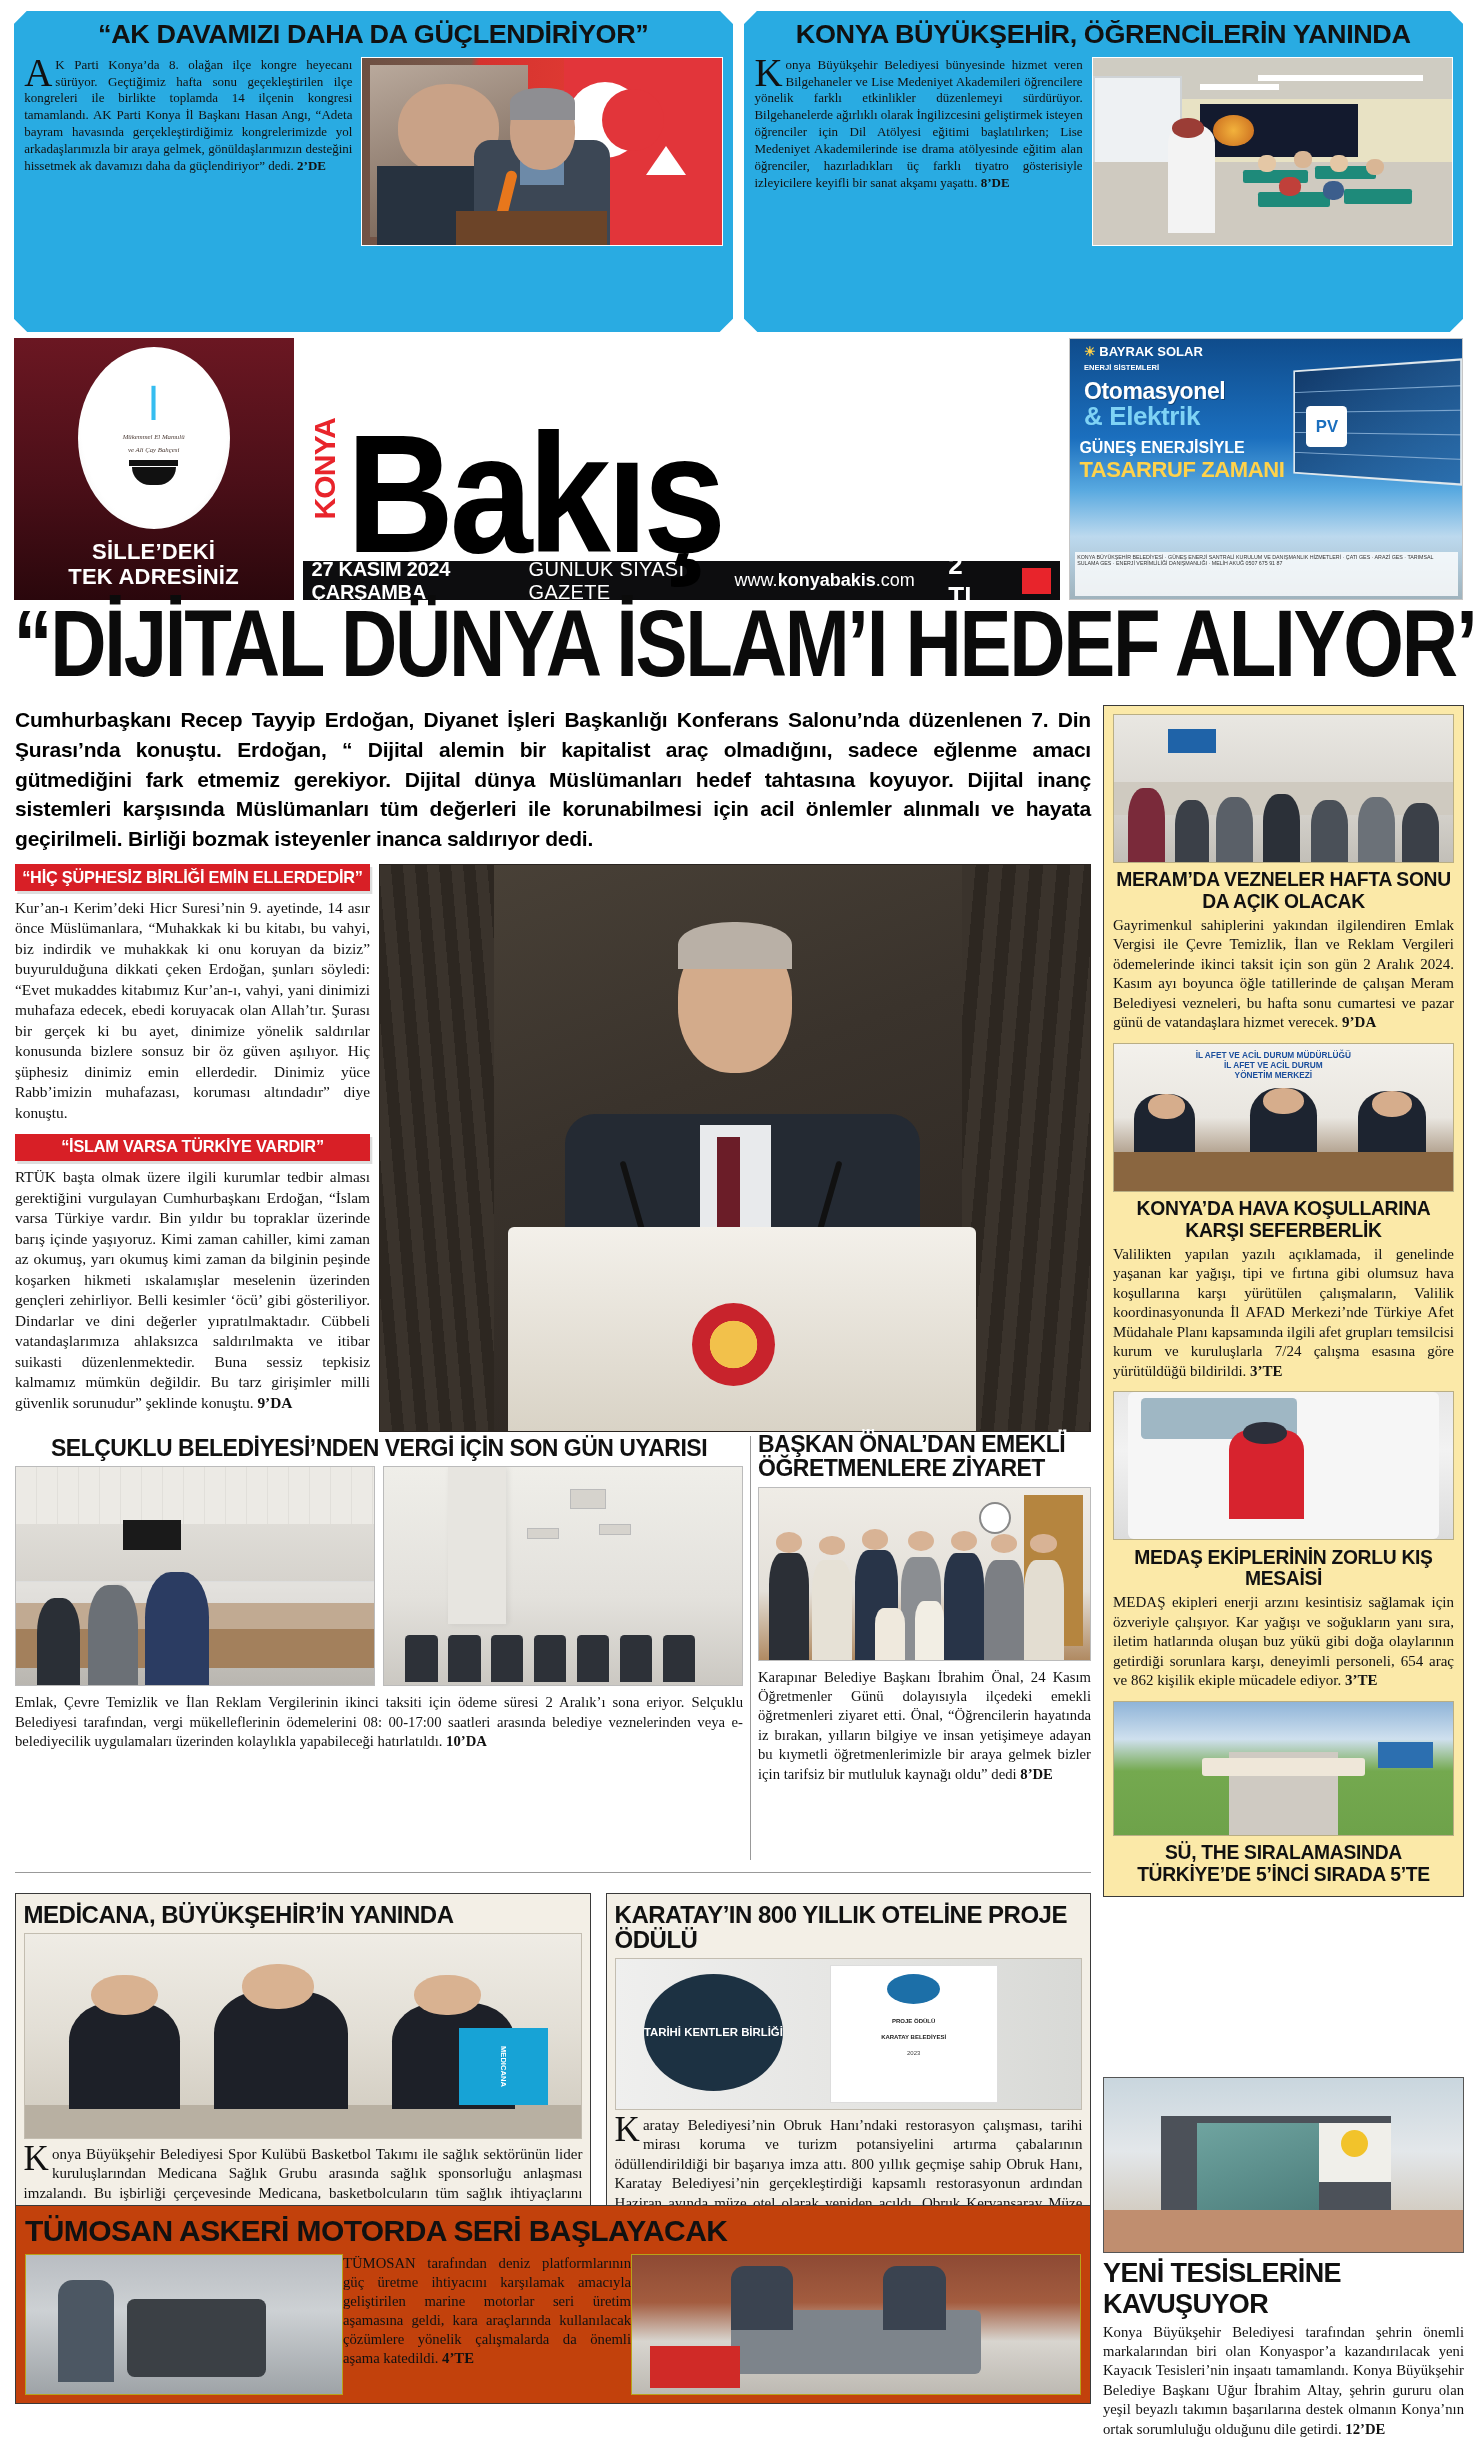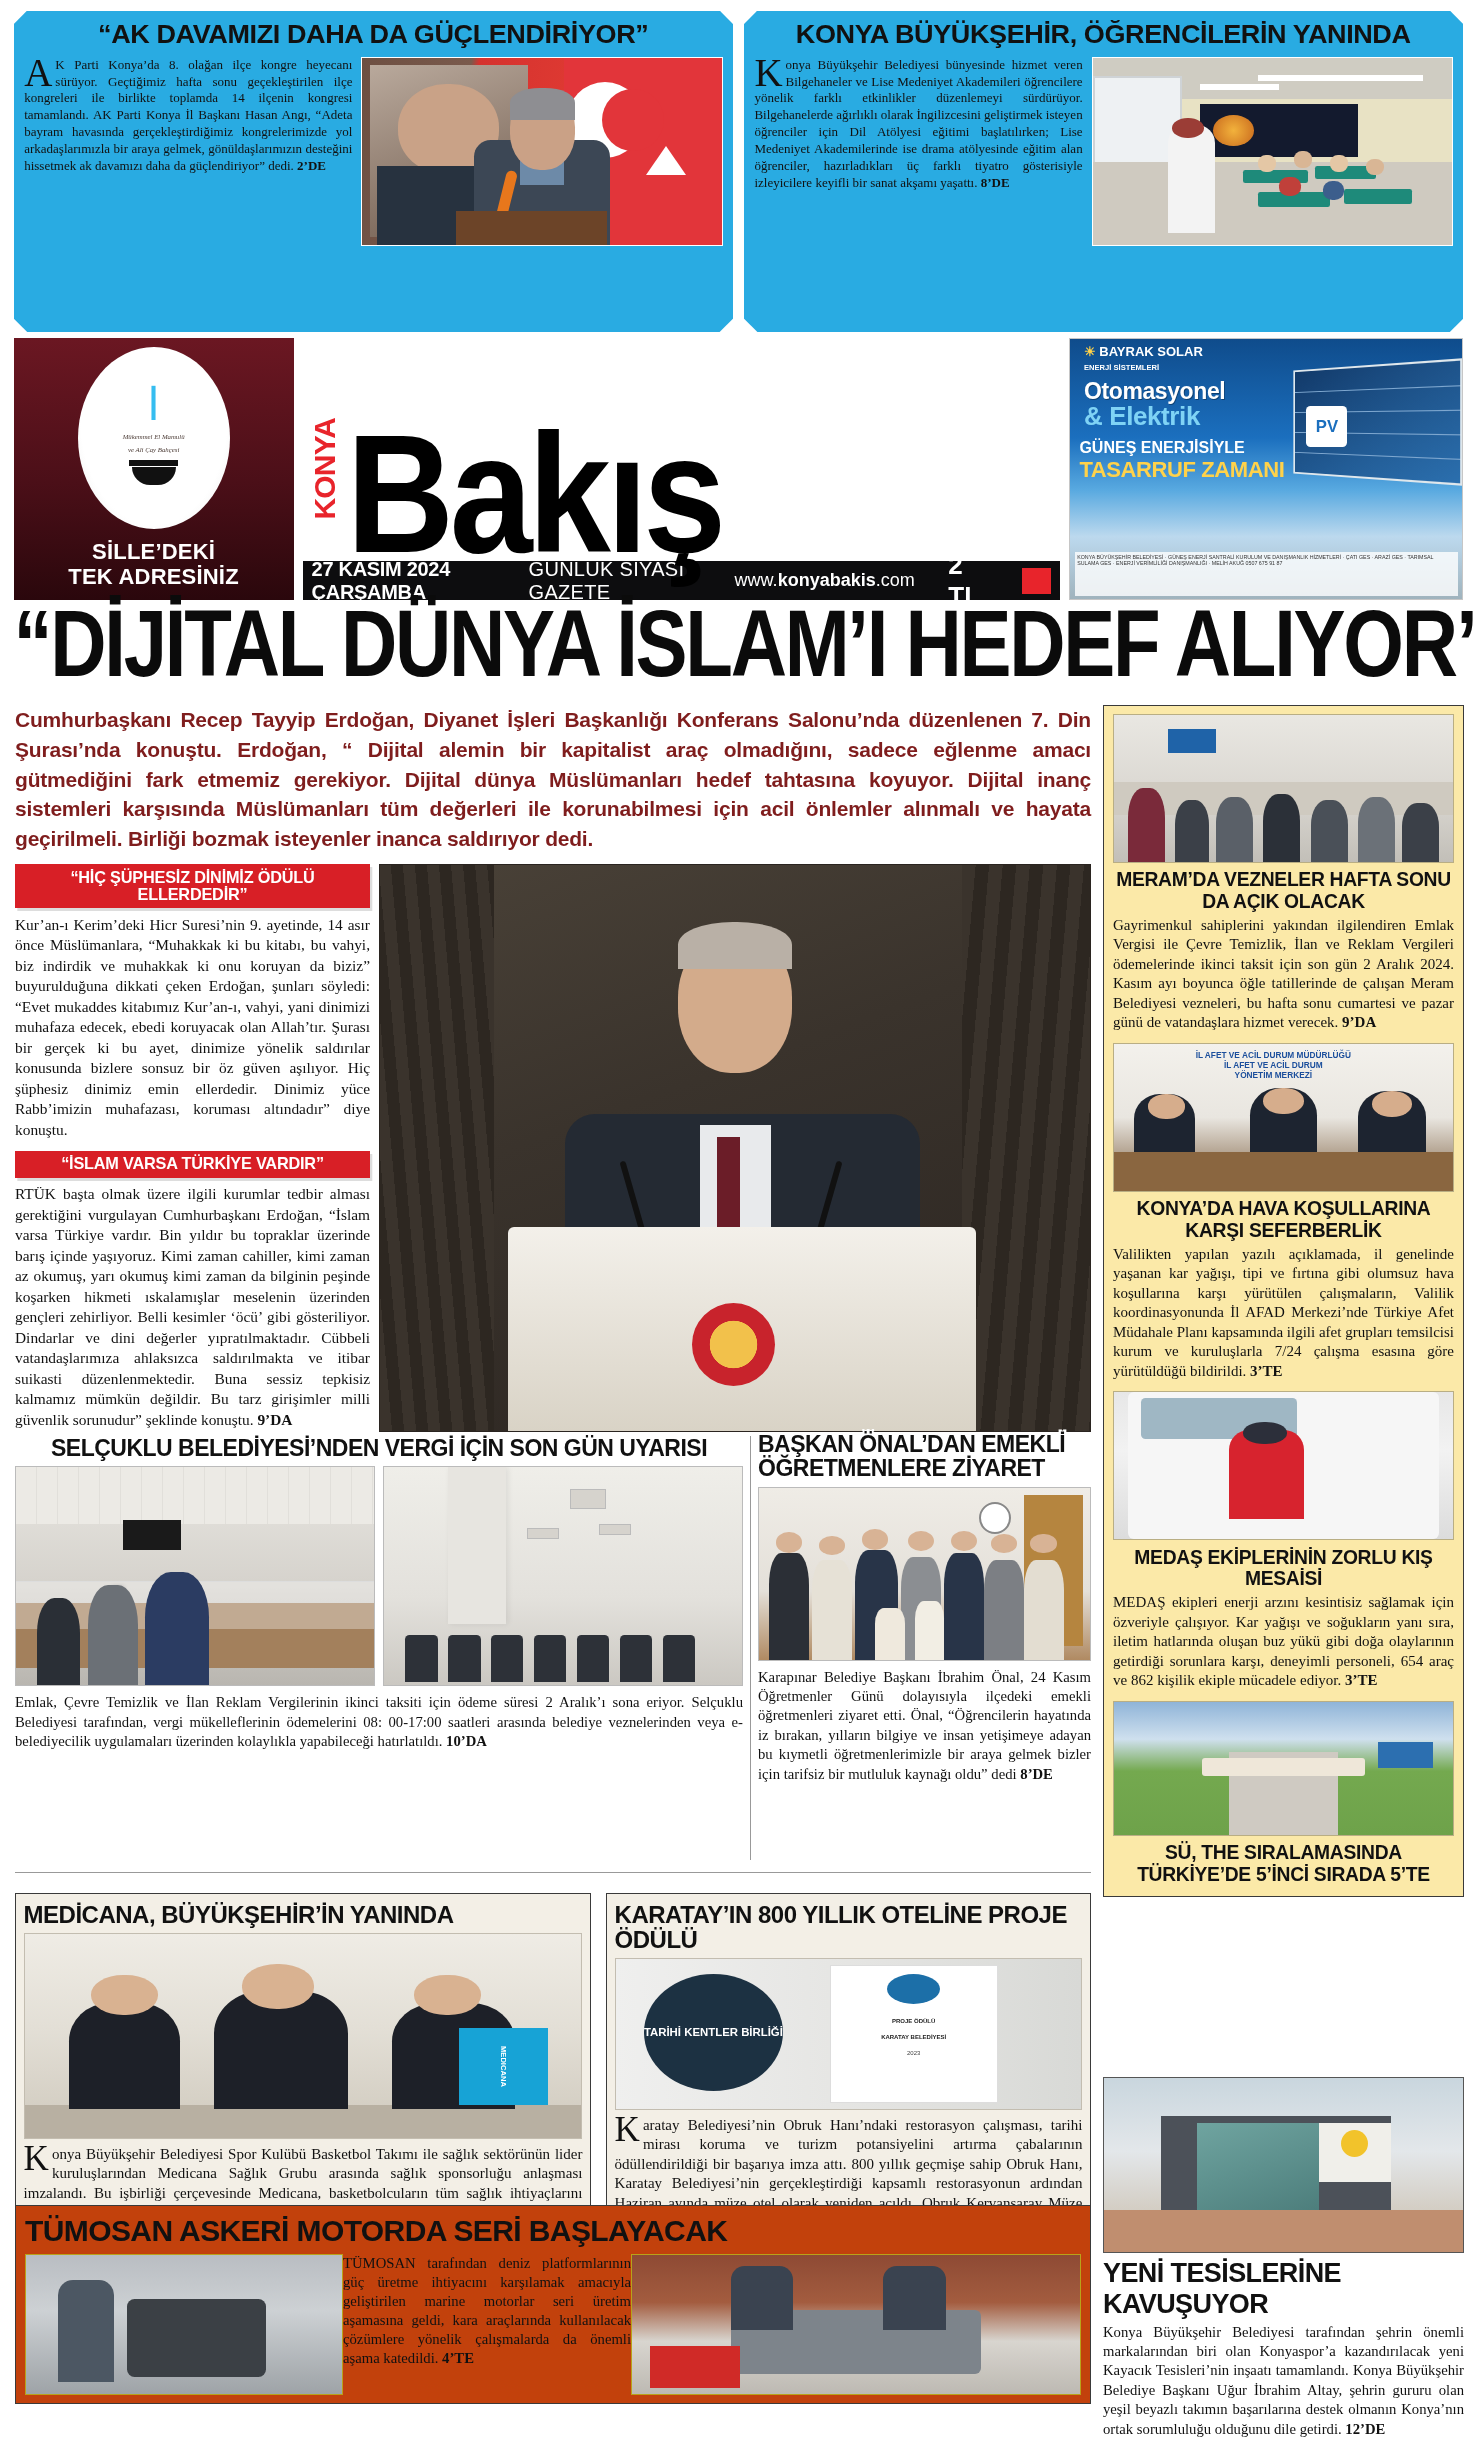--- a/index.html
+++ b/index.html
@@ -154,21 +154,21 @@
   .lead-head {
     position:absolute; left:13.6px; top:600px; width:1450px;
     font-family:"Liberation Sans", sans-serif; font-weight:900;
     font-size:78px; line-height:0.92; letter-spacing:-2.3px;
     color:#0b0b0b; transform:scaleY(1.22); transform-origin:top left;
     white-space:nowrap;
   }
   .lead-text {
     position:absolute; left:15px; top:705px; width:1076px;
     font-family:"Liberation Sans", sans-serif; font-weight:700;
-    font-size:21px; line-height:1.42; color:#7f1d1d; text-align:justify;
+    font-size:21px; line-height:1.42; color:#000000; text-align:justify;
     letter-spacing:-0.2px;
   }
 
   
   .col-left { position:absolute; left:15px; top:864px; width:355px; }
   .redbar {
     background:#d81f26; color:#fff;
     font-family:"Liberation Sans", sans-serif; font-weight:900;
     font-size:16.3px; text-align:center; padding:4.5px 3px 5.3px 3px;
     line-height:1.05; letter-spacing:-0.2px;
@@ -421,21 +421,21 @@
     <div class="adr-h3">GÜNEŞ ENERJİSİYLE</div>
     <div class="adr-h4">TASARRUF ZAMANI</div>
     <div class="foot">KONYA BÜYÜKŞEHİR BELEDİYESİ · GÜNEŞ ENERJİ SANTRALİ KURULUM VE DANIŞMANLIK HİZMETLERİ · ÇATI GES · ARAZİ GES · TARIMSAL SULAMA GES · ENERJİ VERİMLİLİĞİ DANIŞMANLIĞI · MELİH AKUĞ 0507 675 91 87</div>
   </div>
 </div>
 
 <div class="lead-head">“DİJİTAL DÜNYA İSLAM’I HEDEF ALIYOR”</div>
 <div class="lead-text">Cumhurbaşkanı Recep Tayyip Erdoğan, Diyanet İşleri Başkanlığı Konferans Salonu’nda düzenlenen 7. Din Şurası’nda konuştu. Erdoğan, “ Dijital alemin bir kapitalist araç olmadığını, sadece eğlenme amacı gütmediğini fark etmemiz gerekiyor. Dijital dünya Müslümanları hedef tahtasına koyuyor. Dijital inanç sistemleri karşısında Müslümanları tüm değerleri ile korunabilmesi için acil önlemler alınmalı ve hayata geçirilmeli. Birliği bozmak isteyenler inanca saldırıyor dedi.</div>
 
 <div class="col-left">
-  <div class="redbar">“HİÇ ŞÜPHESİZ DİNİMİZ ÖDÜLÜ ELLERDEDİR”</div>
+  <div class="redbar">“HİÇ ŞÜPHESİZ BİRLİĞİ EMİN ELLERDEDİR”</div>
   <p>Kur’an-ı Kerim’deki Hicr Suresi’nin 9. ayetinde, 14 asır önce Müslümanlara, “Muhakkak ki bu kitabı, bu vahyi, biz indirdik ve muhakkak ki onu koruyan da biziz” buyurulduğuna dikkati çeken Erdoğan, şunları söyledi: “Evet mukaddes kitabımız Kur’an-ı, vahyi, yani dinimizi muhafaza edecek, ebedi koruyacak olan Allah’tır. Şurası bir gerçek ki bu ayet, dinimize yönelik saldırılar konusunda bizlere sonsuz bir öz güven aşılıyor. Hiç şüphesiz dinimiz emin ellerdedir. Dinimiz yüce Rabb’imizin muhafazası, koruması altındadır” diye konuştu.</p>
   <div class="redbar">“İSLAM VARSA TÜRKİYE VARDIR”</div>
   <p><span>RTÜK başta olmak üzere ilgili kurumlar tedbir alması gerektiğini vurgulayan Cumhurbaşkanı Erdoğan, “İslam varsa Türkiye vardır. Bin yıldır bu topraklar üzerinde barış içinde yaşıyoruz. Kimi zaman cahiller, kimi zaman az okumuş, yarı okumuş kimi zaman da bilginin peşinde koşarken hikmeti ıskalamışlar meselenin üzerinden gençleri zehirliyor. Belli kesimler ‘öcü’ gibi gösteriliyor. Dindarlar ve dini değerler yıpratılmaktadır. Cübbeli vatandaşlarımıza ahlaksızca saldırılmakta ve itibar suikasti düzenlenmektedir. Buna sessiz tepkisiz kalmamız mümkün değildir. Bu tarz girişimler milli güvenlik sorunudur” şeklinde konuştu.</span> <b>9’DA</b></p>
 </div>
 
 <div class="main-photo">
   <div class="mp-drapeL"></div>
     <div class="mp-drape"></div>
   <div class="mp-body"></div>
     <div class="mp-shirt"></div>

